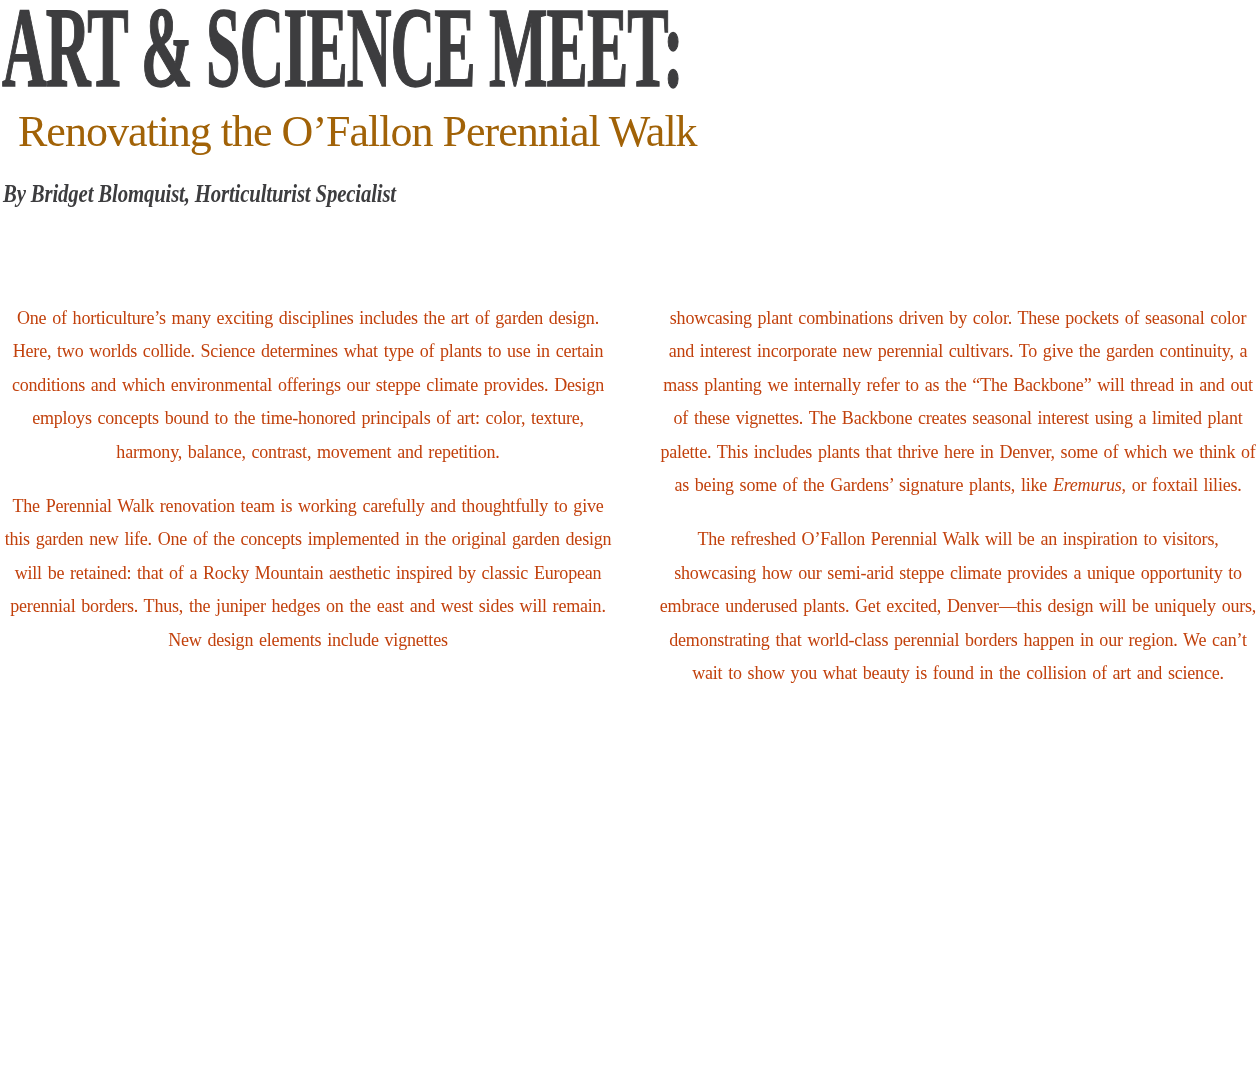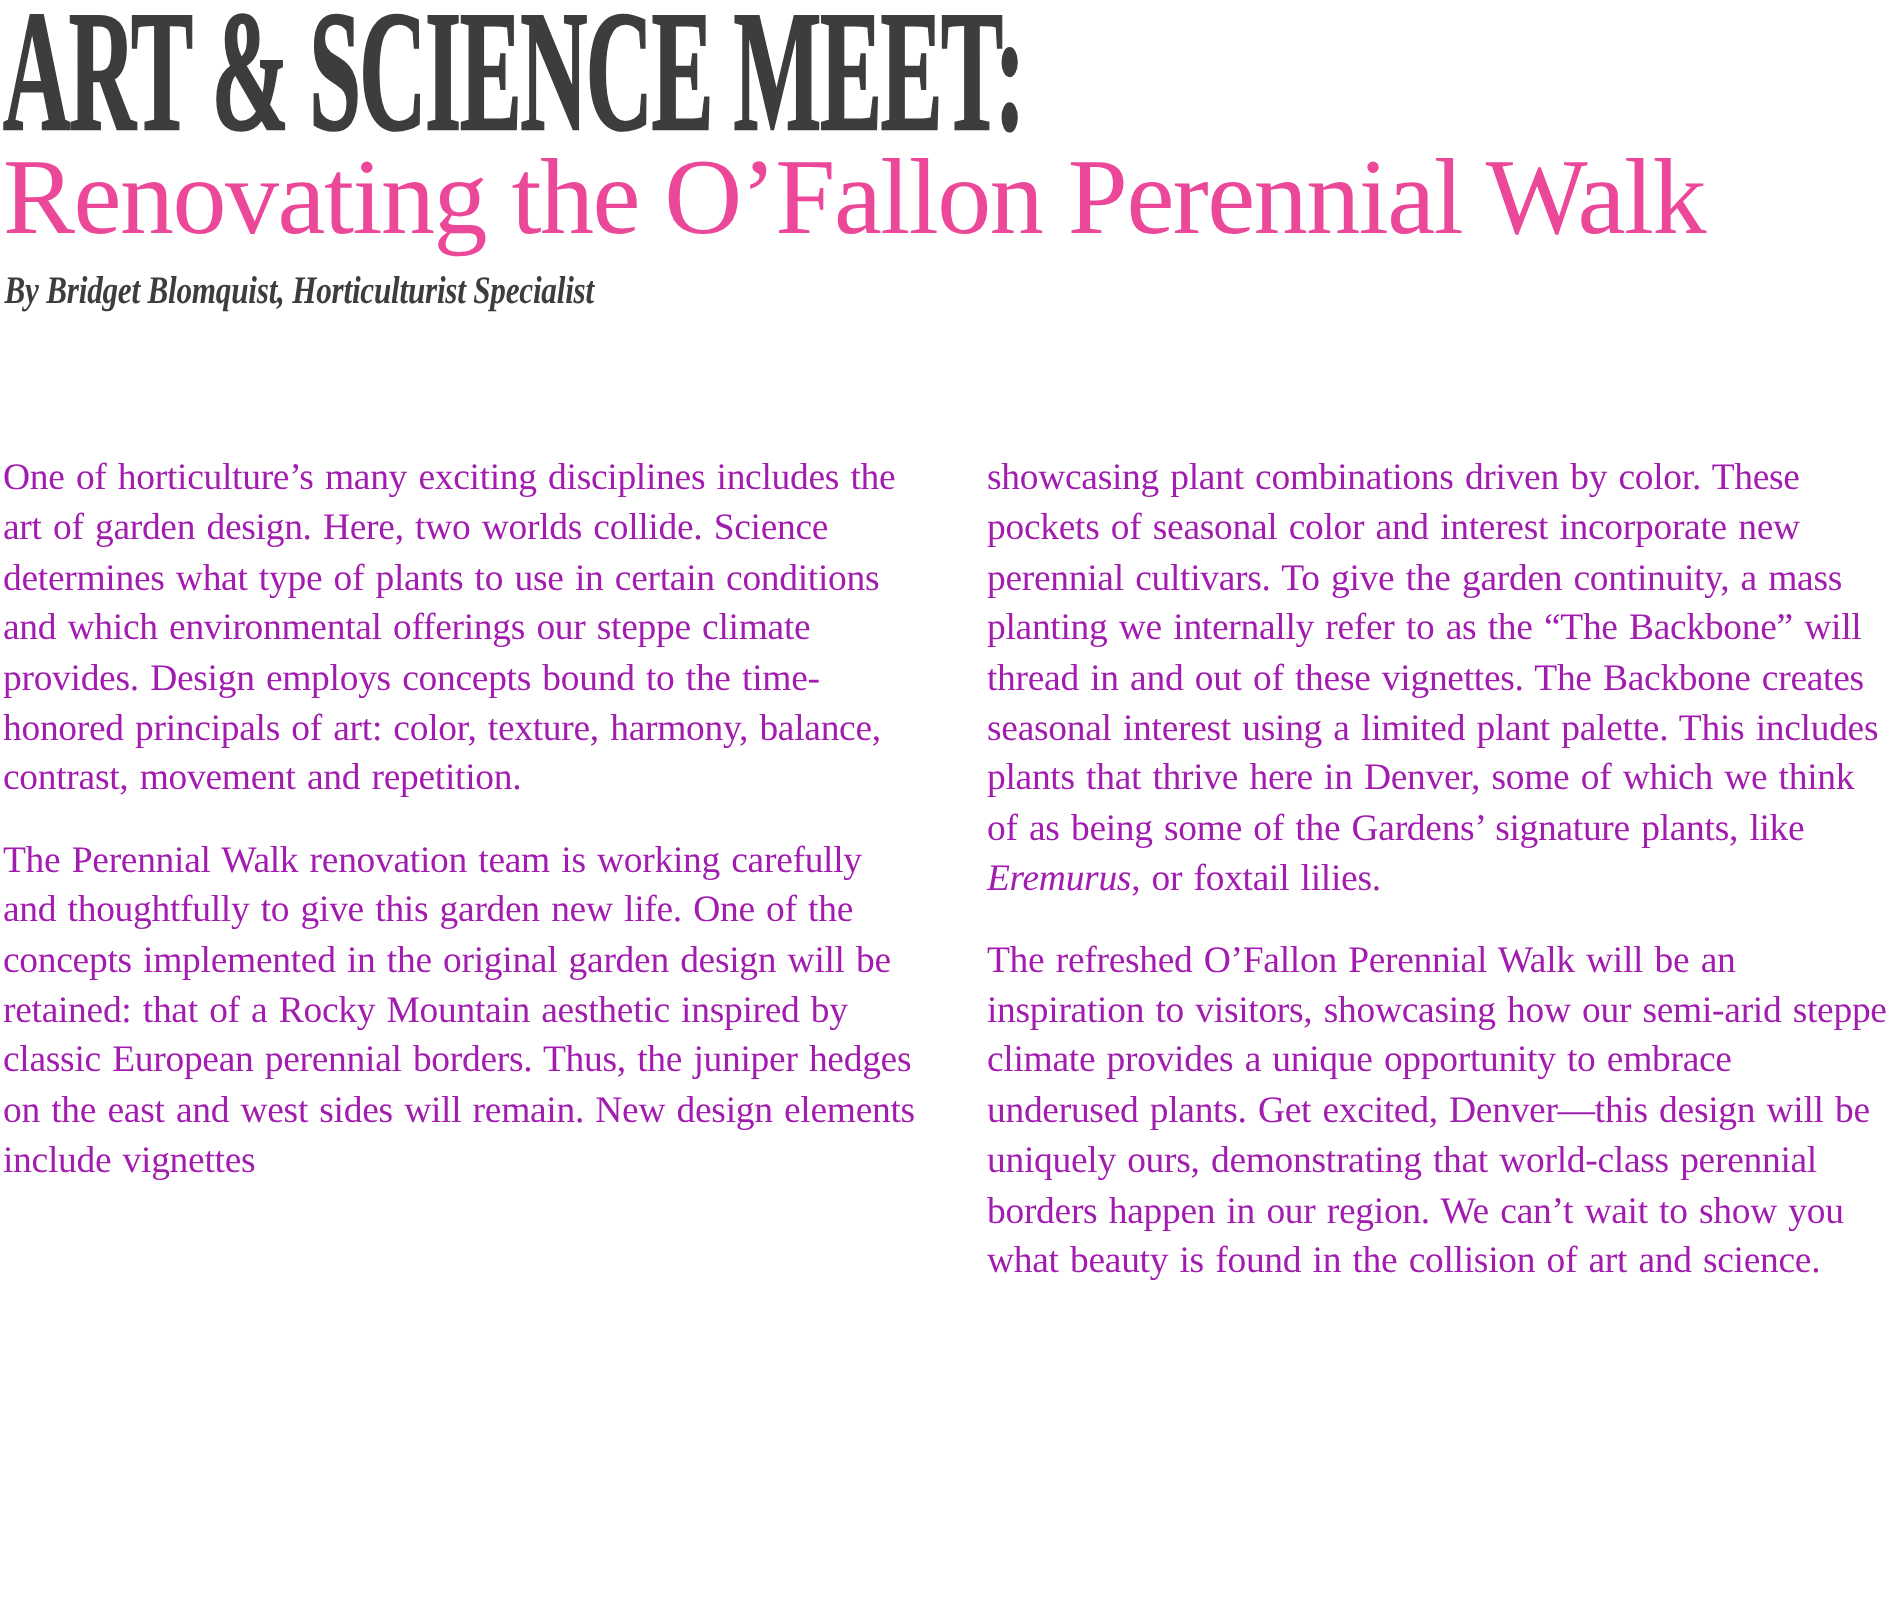--- a/index.html
+++ b/index.html
@@ -28,27 +28,27 @@
     white-space: nowrap;
     transform: scaleX(0.54);
     transform-origin: 0 0;
     -webkit-text-stroke: 1.5px #3d3d3f;
     color: #3d3d3f;
   }
   .subtitle {
     position: absolute;
     top: 92px;
     left: 2px;
-    margin: 0;
-    font-size: 72px;
+    margin: 16px;
+    font-size: 44px;
     line-height: 1.1;
     font-weight: 400;
     letter-spacing: -1px;
     white-space: nowrap;
-    color: #ec4899;
+    color: #a16207;
   }
   .byline {
     position: absolute;
     top: 178px;
     left: 3px;
     margin: 0;
     font-size: 26px;
     line-height: 1.2;
     font-style: italic;
     font-weight: 700;
@@ -66,26 +66,26 @@
   }
   .col-left {
     width: 612px;
     margin-right: 44px;
   }
   .col-right {
     width: 600px;
   }
   .columns p {
     margin: 0 0 21px 0;
-    font-size: 25px;
+    font-size: 18px;
     line-height: 33.4px;
     word-spacing: 1.5px;
     letter-spacing: -0.2px;
-    text-align: left;
-    color: #a21caf;
+    text-align: center;
+    color: #c2410c;
   }
   .columns p:last-child {
     margin-bottom: 0;
   }
   em {
     font-style: italic;
   }
 </style>
 </head>
 <body>

